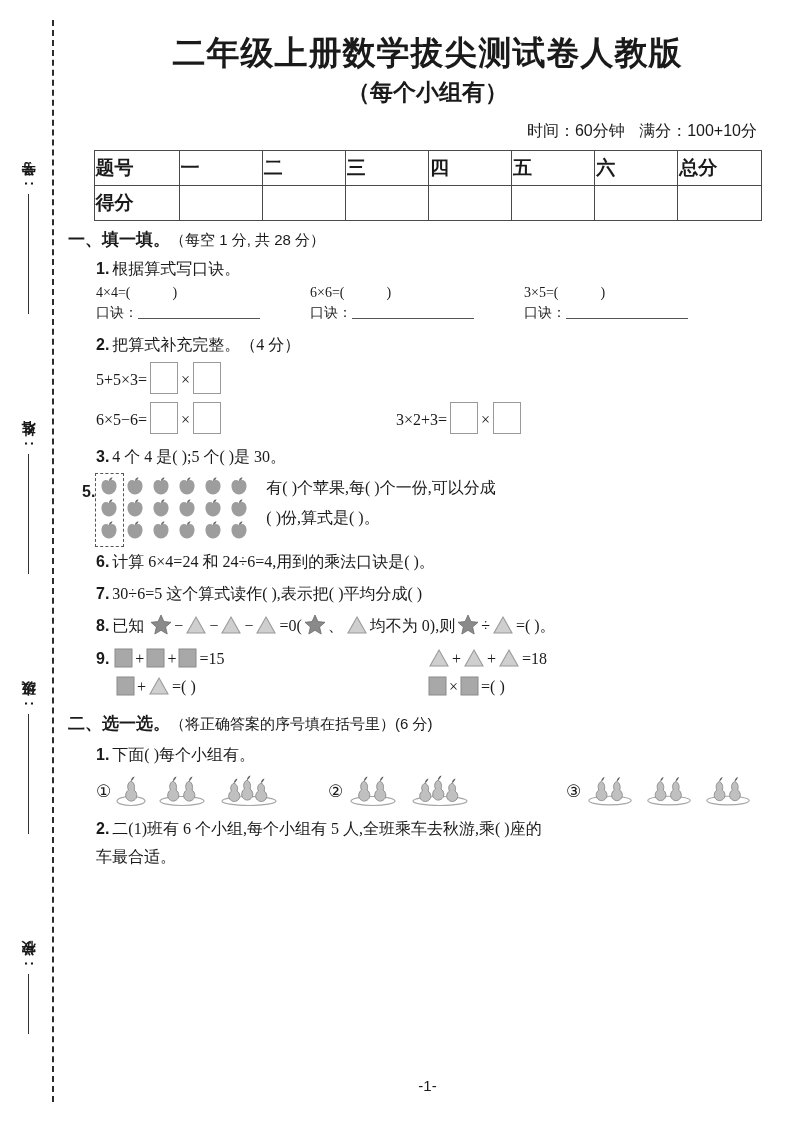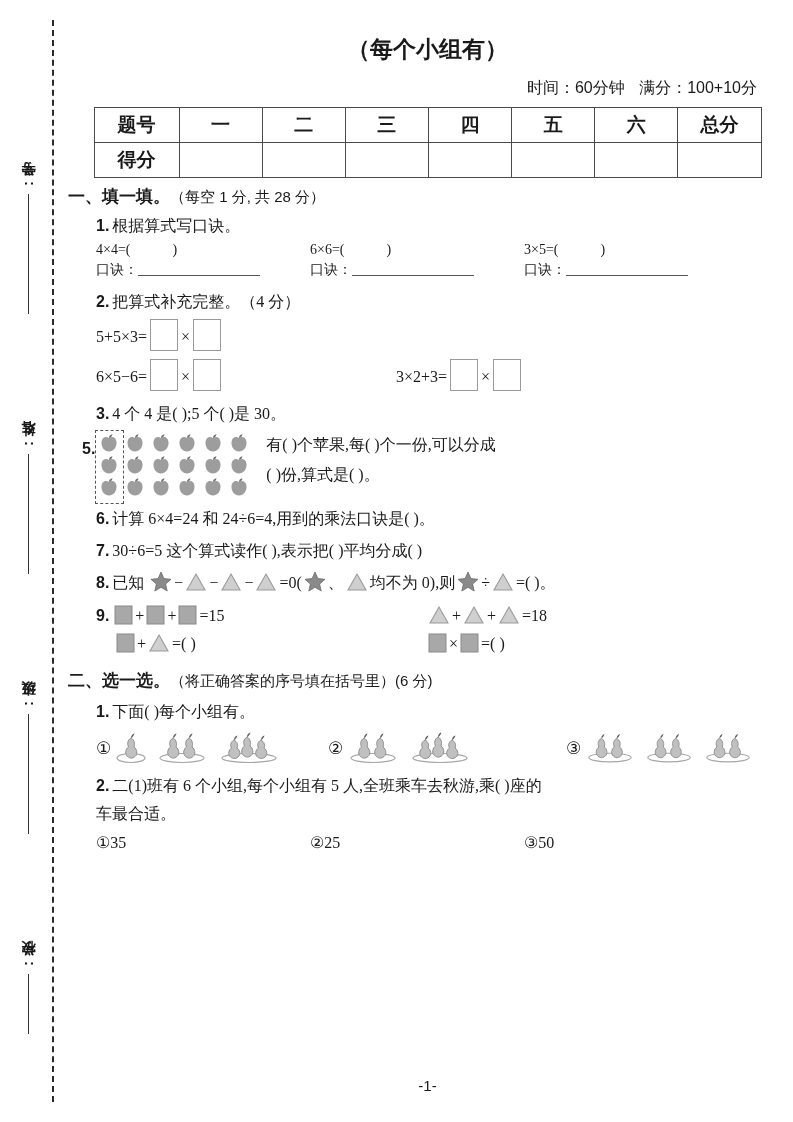--- a/index.html
+++ b/index.html
@@ -59,21 +59,21 @@
   
   #score-table{
     margin:8px auto 0 auto;
     border-collapse:collapse;
     width:668px;
     table-layout:fixed;
   }
   #score-table td{
     border:1.4px solid #4a4a4a;
     height:32px;
-    text-align:center;
+    text-align:left;
     font-family:"Liberation Sans","DejaVu Sans",sans-serif;
     font-weight:700;
     font-size:19px;
   }
   #score-table td.hcell{width:82px;}
   
   .section-head{
     font-family:"Liberation Sans","DejaVu Sans",sans-serif;
     font-weight:700;font-size:17px;
     margin:7px 0 3px 6px;
@@ -147,20 +147,21 @@
 
   <div class="margin-field" style="top:960px;">
     <div class="mf-label">学校:</div>
     <div class="mf-rule" style="height:60px;"></div>
   </div>
 </div>
 
 <div id="page">
 
   <div id="title-block">
+    <div id="main-title">二年级上册数学拔尖测试卷人教版</div>
     <div id="sub-title">（每个小组有）</div>
   </div>
 
   <div id="exam-meta">
     <span>时间：60分钟</span>
     <span>满分：100+10分</span>
   </div>
 
   <table id="score-table">
     <tbody>
@@ -508,20 +509,15 @@
       </span>
     </div>
   </div>
 
   <div class="q" style="margin-top:8px;">
     <span class="q-num">2.</span><span>二(1)班有 6 个小组,每个小组有 5 人,全班乘车去秋游,乘(            )座的</span>
   </div>
   <div class="q indent" style="margin-top:0;">
     <span>车最合适。</span>
   </div>
-  <div class="choice-row" style="margin-top:5px;">
-    <div>①35</div>
-    <div>②25</div>
-    <div>③50</div>
-  </div>
 
   <div id="page-num">-1-</div>
 </div>
 
 </body></html>

